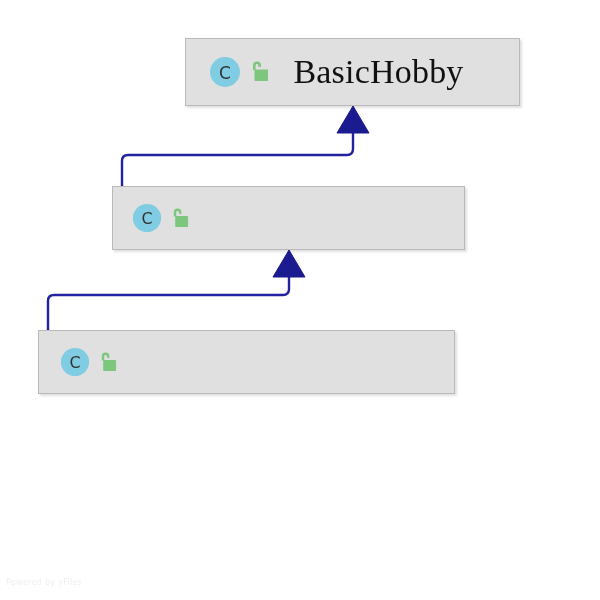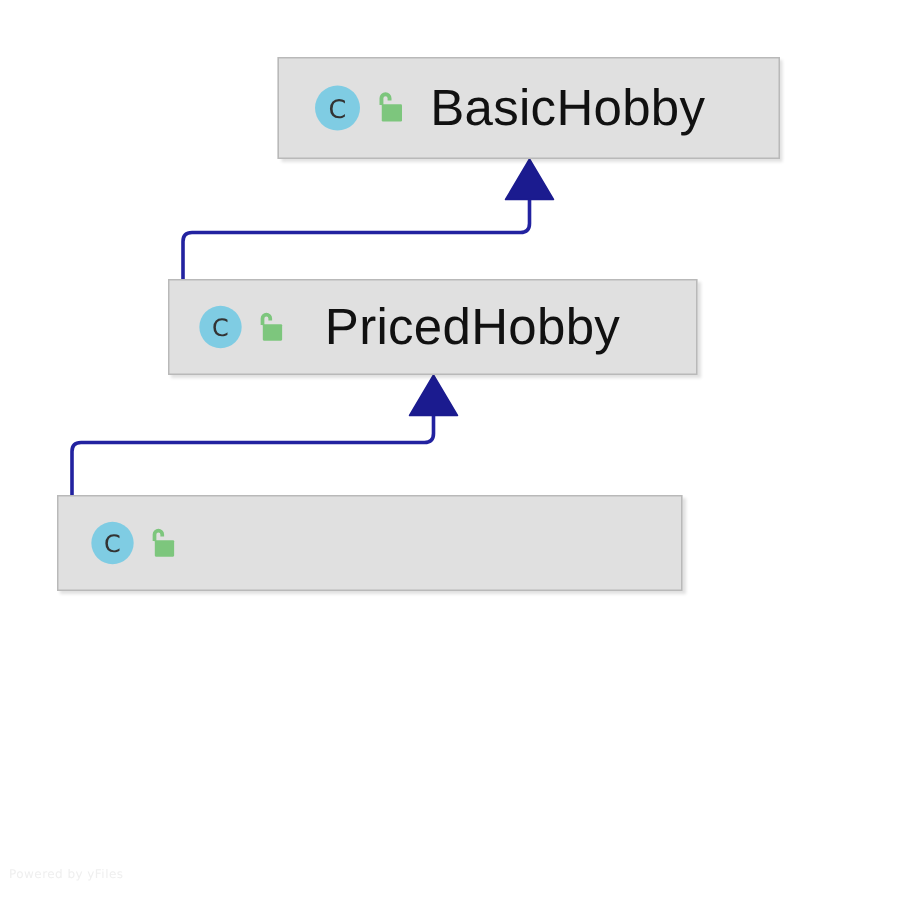--- a/index.html
+++ b/index.html
@@ -47,21 +47,21 @@
   }
   .lock-badge {
     display: block;
     flex: 0 0 auto;
     margin-left: 6px;
   }
   .node-title {
     flex: 1 1 auto;
     text-align: center;
     color: #111111;
-    font-family: Liberation Sans, sans-serif;
+    font-family: Liberation Serif, serif;
     font-weight: 400;
     letter-spacing: 0.2px;
     white-space: nowrap;
     line-height: 1;
   }
   
   #node-basic-hobby {
     left: 185px;
     top: 38px;
     width: 335px;
@@ -139,21 +139,20 @@
     <div class="node-icons">
       <svg class="class-badge" width="32" height="32" viewBox="0 0 34 34">
         <circle cx="17" cy="17" r="15" fill="#7fcce3"></circle>
         <text x="17" y="23.5" text-anchor="middle" font-family="DejaVu Sans, Liberation Sans, sans-serif" font-size="17" fill="#333333">C</text>
       </svg>
       <svg class="lock-badge" width="21" height="23" viewBox="0 0 22 24">
         <path d="M5 10 L5 5.5 A4 4 0 0 1 13 5.5 L13 7 L10.4 7 L10.4 5.5 A1.4 1.4 0 0 0 7.6 5.5 L7.6 10 Z" fill="#7dc67d"></path>
         <rect x="6.5" y="9.5" width="13.5" height="11.5" rx="0.8" fill="#7dc67d"></rect>
       </svg>
     </div>
-    <div class="node-title">PricedHobby</div>
   </div>
 
   <div class="uml-class-node" id="node-complete-hobby" style="left: 38px; top: 330px; width: 417px; height: 64px; background: rgb(224, 224, 224); border-color: rgb(185, 185, 185);">
     <div class="node-icons">
       <svg class="class-badge" width="32" height="32" viewBox="0 0 34 34">
         <circle cx="17" cy="17" r="15" fill="#7fcce3"></circle>
         <text x="17" y="23.5" text-anchor="middle" font-family="DejaVu Sans, Liberation Sans, sans-serif" font-size="17" fill="#333333">C</text>
       </svg>
       <svg class="lock-badge" width="21" height="23" viewBox="0 0 22 24">
         <path d="M5 10 L5 5.5 A4 4 0 0 1 13 5.5 L13 7 L10.4 7 L10.4 5.5 A1.4 1.4 0 0 0 7.6 5.5 L7.6 10 Z" fill="#7dc67d"></path>

